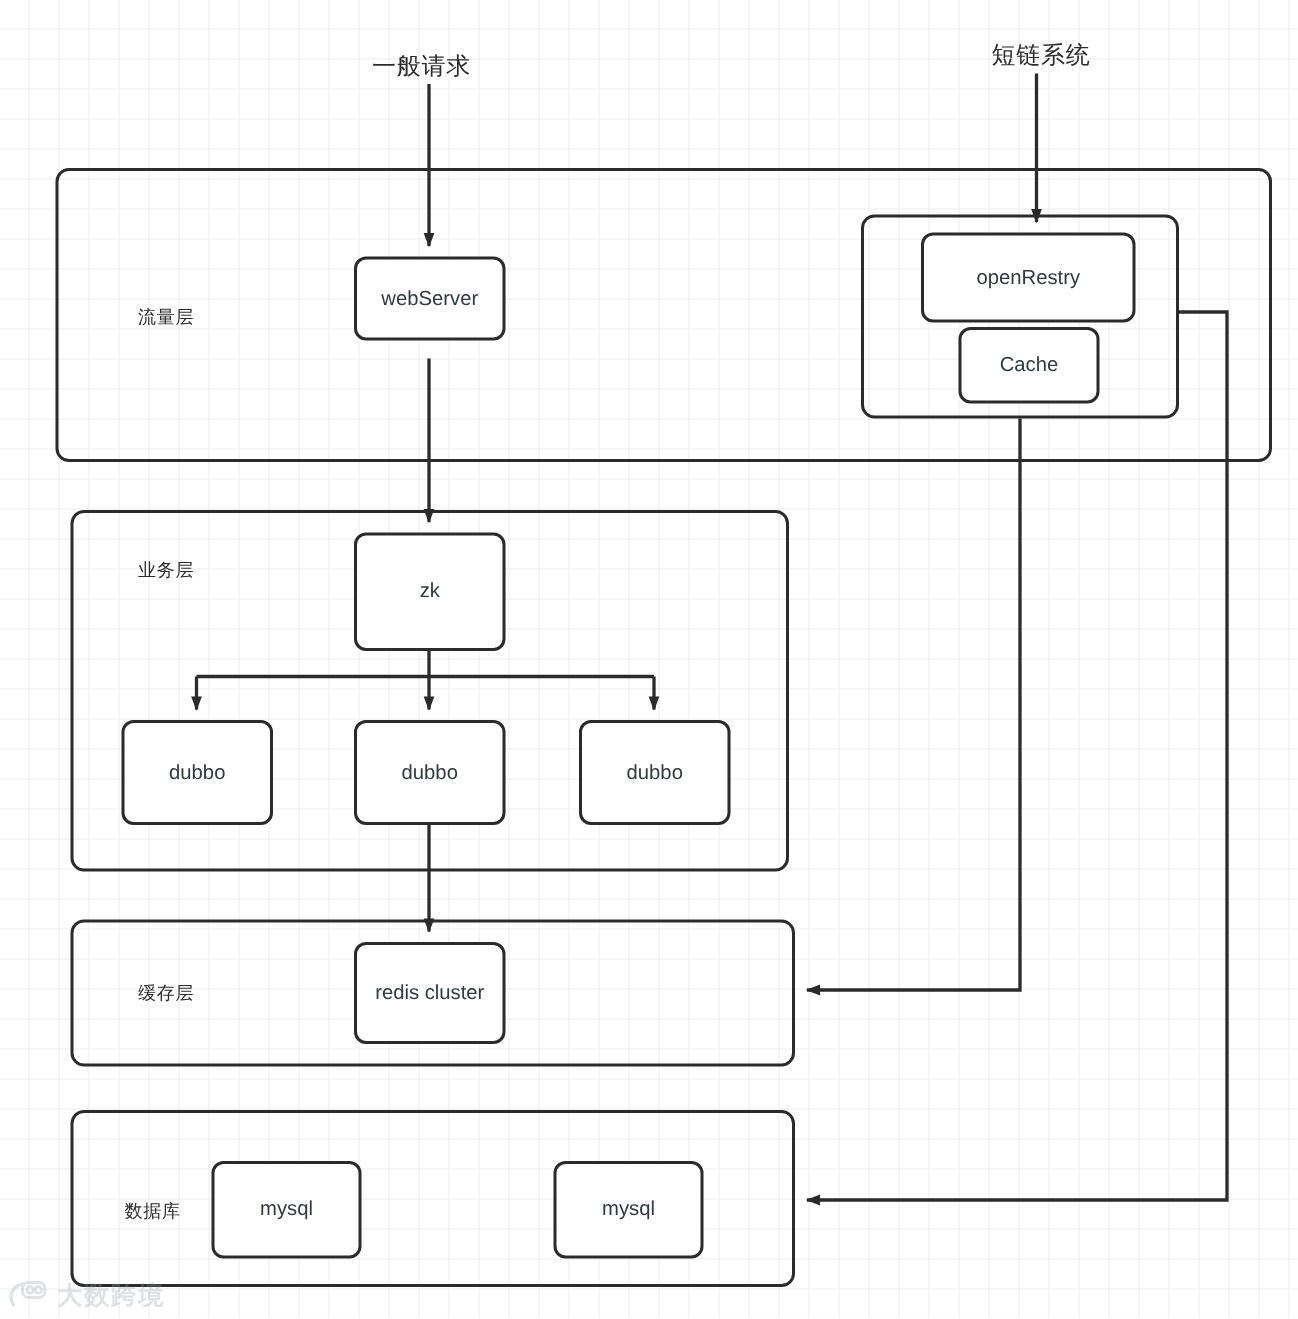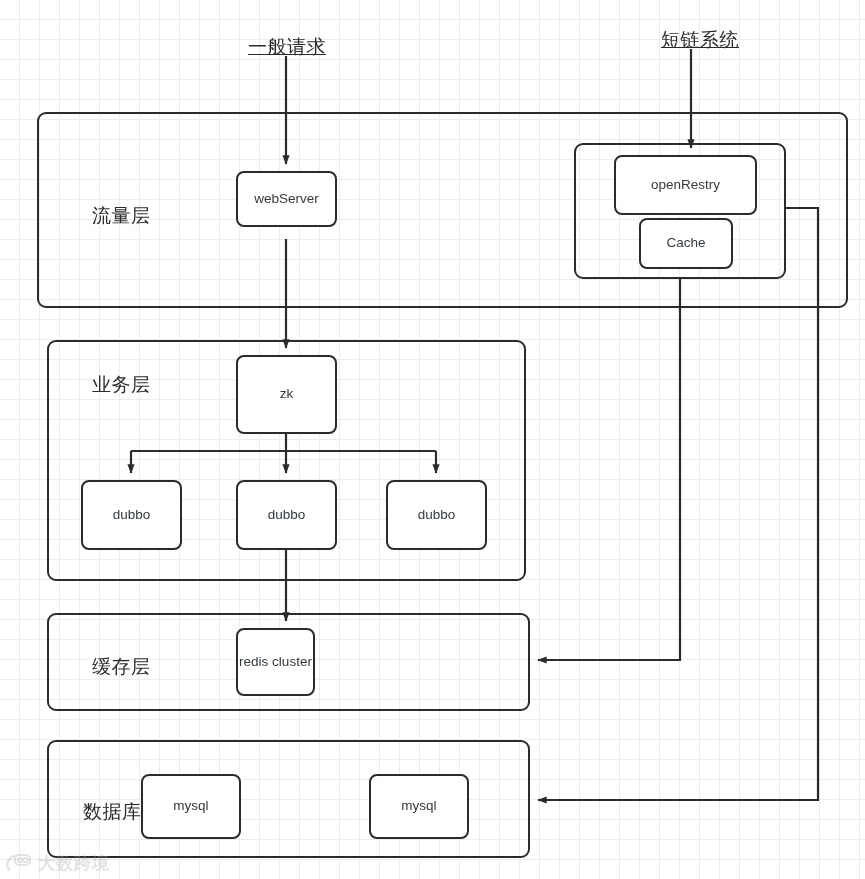--- a/index.html
+++ b/index.html
@@ -28,21 +28,21 @@
     pointer-events: none;
   }
   .layer {
     position: absolute;
     border: 2.2px solid #2b2b2b;
     border-radius: 9px;
     background: transparent;
   }
   .layer-label {
     position: absolute;
-    font-size: 19px;
+    font-size: 12px;
     color: #2b2b2b;
     white-space: nowrap;
     letter-spacing: 0.5px;
   }
   .node {
     position: absolute;
     border: 2.2px solid #2b2b2b;
     border-radius: 8px;
     background: #ffffff;
     display: flex;
@@ -54,25 +54,24 @@
     line-height: 1.2;
   }
   .group-box {
     position: absolute;
     border: 2.2px solid #2b2b2b;
     border-radius: 9px;
     background: transparent;
   }
   .edge-label {
     position: absolute;
-    font-size: 19px;
+    font-size: 16px;
     color: #2b2b2b;
     white-space: nowrap;
     letter-spacing: 0.5px;
-    text-decoration: underline;
   }
   .watermark {
     position: absolute;
     left: 6px;
     bottom: 4px;
     display: flex;
     align-items: center;
     gap: 4px;
     opacity: 0.30;
     pointer-events: none;
@@ -142,21 +141,21 @@
   <div class="node" style="left:639px; top:218px; width:94px; height:51px;">Cache</div>
 
   <div class="node" style="left:236px; top:355px; width:101px; height:79px;">zk</div>
 
   <div class="node" style="left:81px; top:480px; width:101px; height:70px;">dubbo</div>
 
   <div class="node" style="left:236px; top:480px; width:101px; height:70px;">dubbo</div>
 
   <div class="node" style="left:386px; top:480px; width:101px; height:70px;">dubbo</div>
 
-  <div class="node" style="left:236px; top:628px; width:79px; height:68px;">redis cluster</div>
+  <div class="node" style="left:236px; top:628px; width:101px; height:68px;">redis cluster</div>
 
   <div class="node" style="left:141px; top:774px; width:100px; height:65px;">mysql</div>
 
   <div class="node" style="left:369px; top:774px; width:100px; height:65px;">mysql</div>
 
   <div class="watermark">
     <svg width="28" height="22" viewBox="0 0 28 22" aria-hidden="true">
       <path d="M3,17 C-1,11 3,3 10,3" fill="none" stroke="#9aa0a6" stroke-width="2.2" stroke-linecap="round"></path>
       <rect x="9" y="2" width="15" height="10" rx="4" fill="none" stroke="#9aa0a6" stroke-width="2"></rect>
       <circle cx="14" cy="7" r="2.2" fill="none" stroke="#9aa0a6" stroke-width="1.8"></circle>

